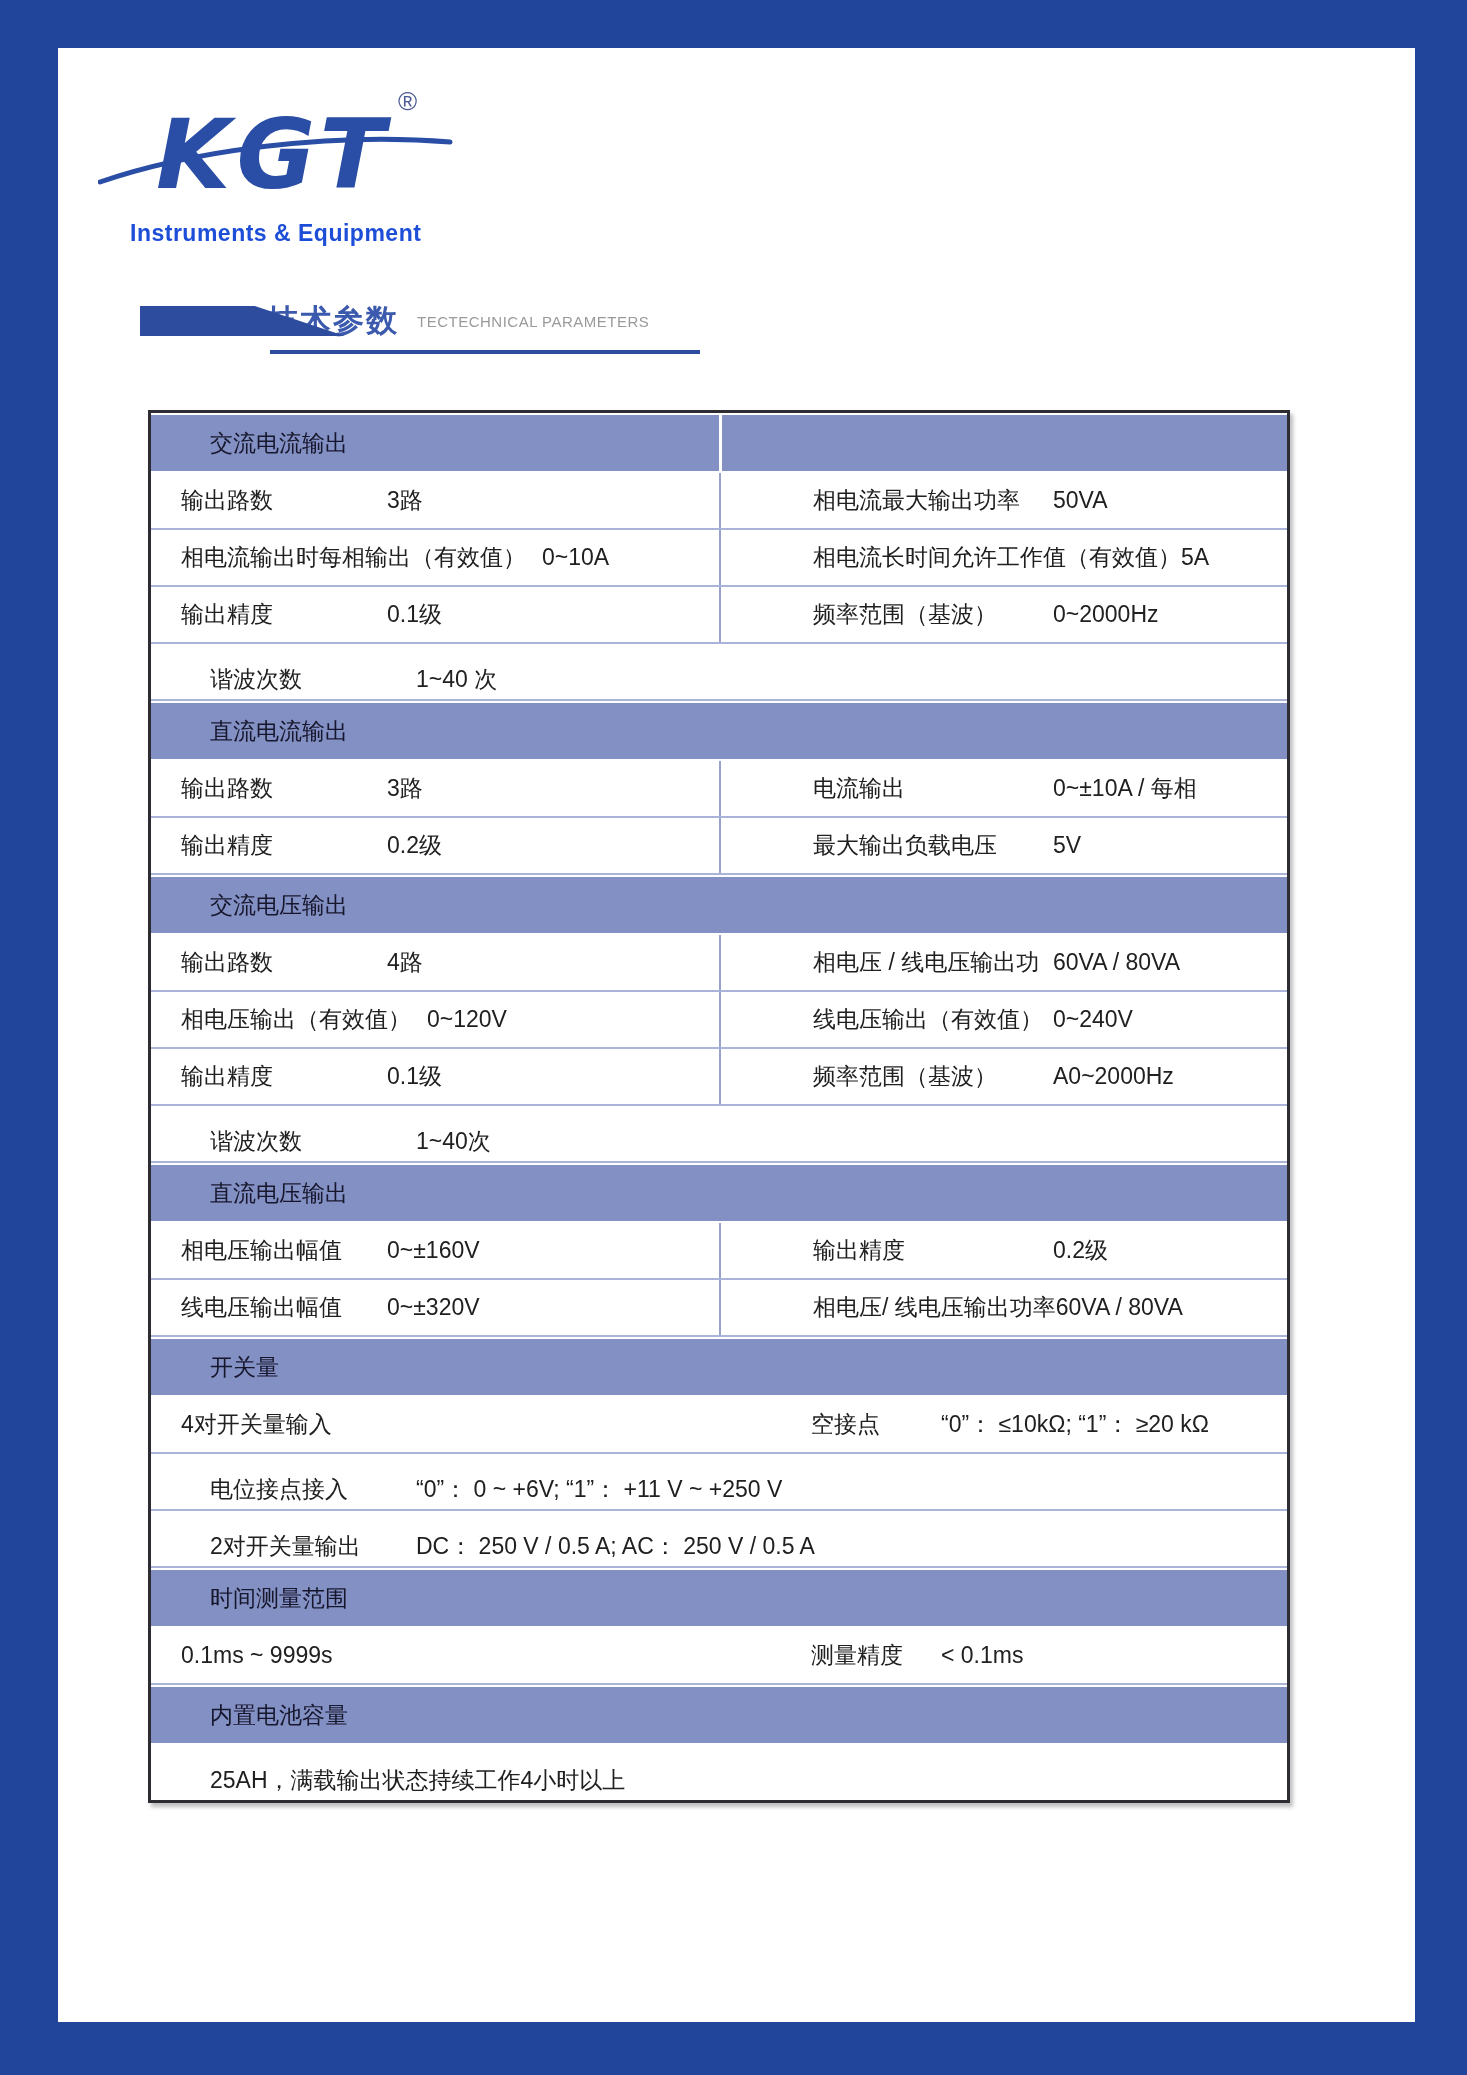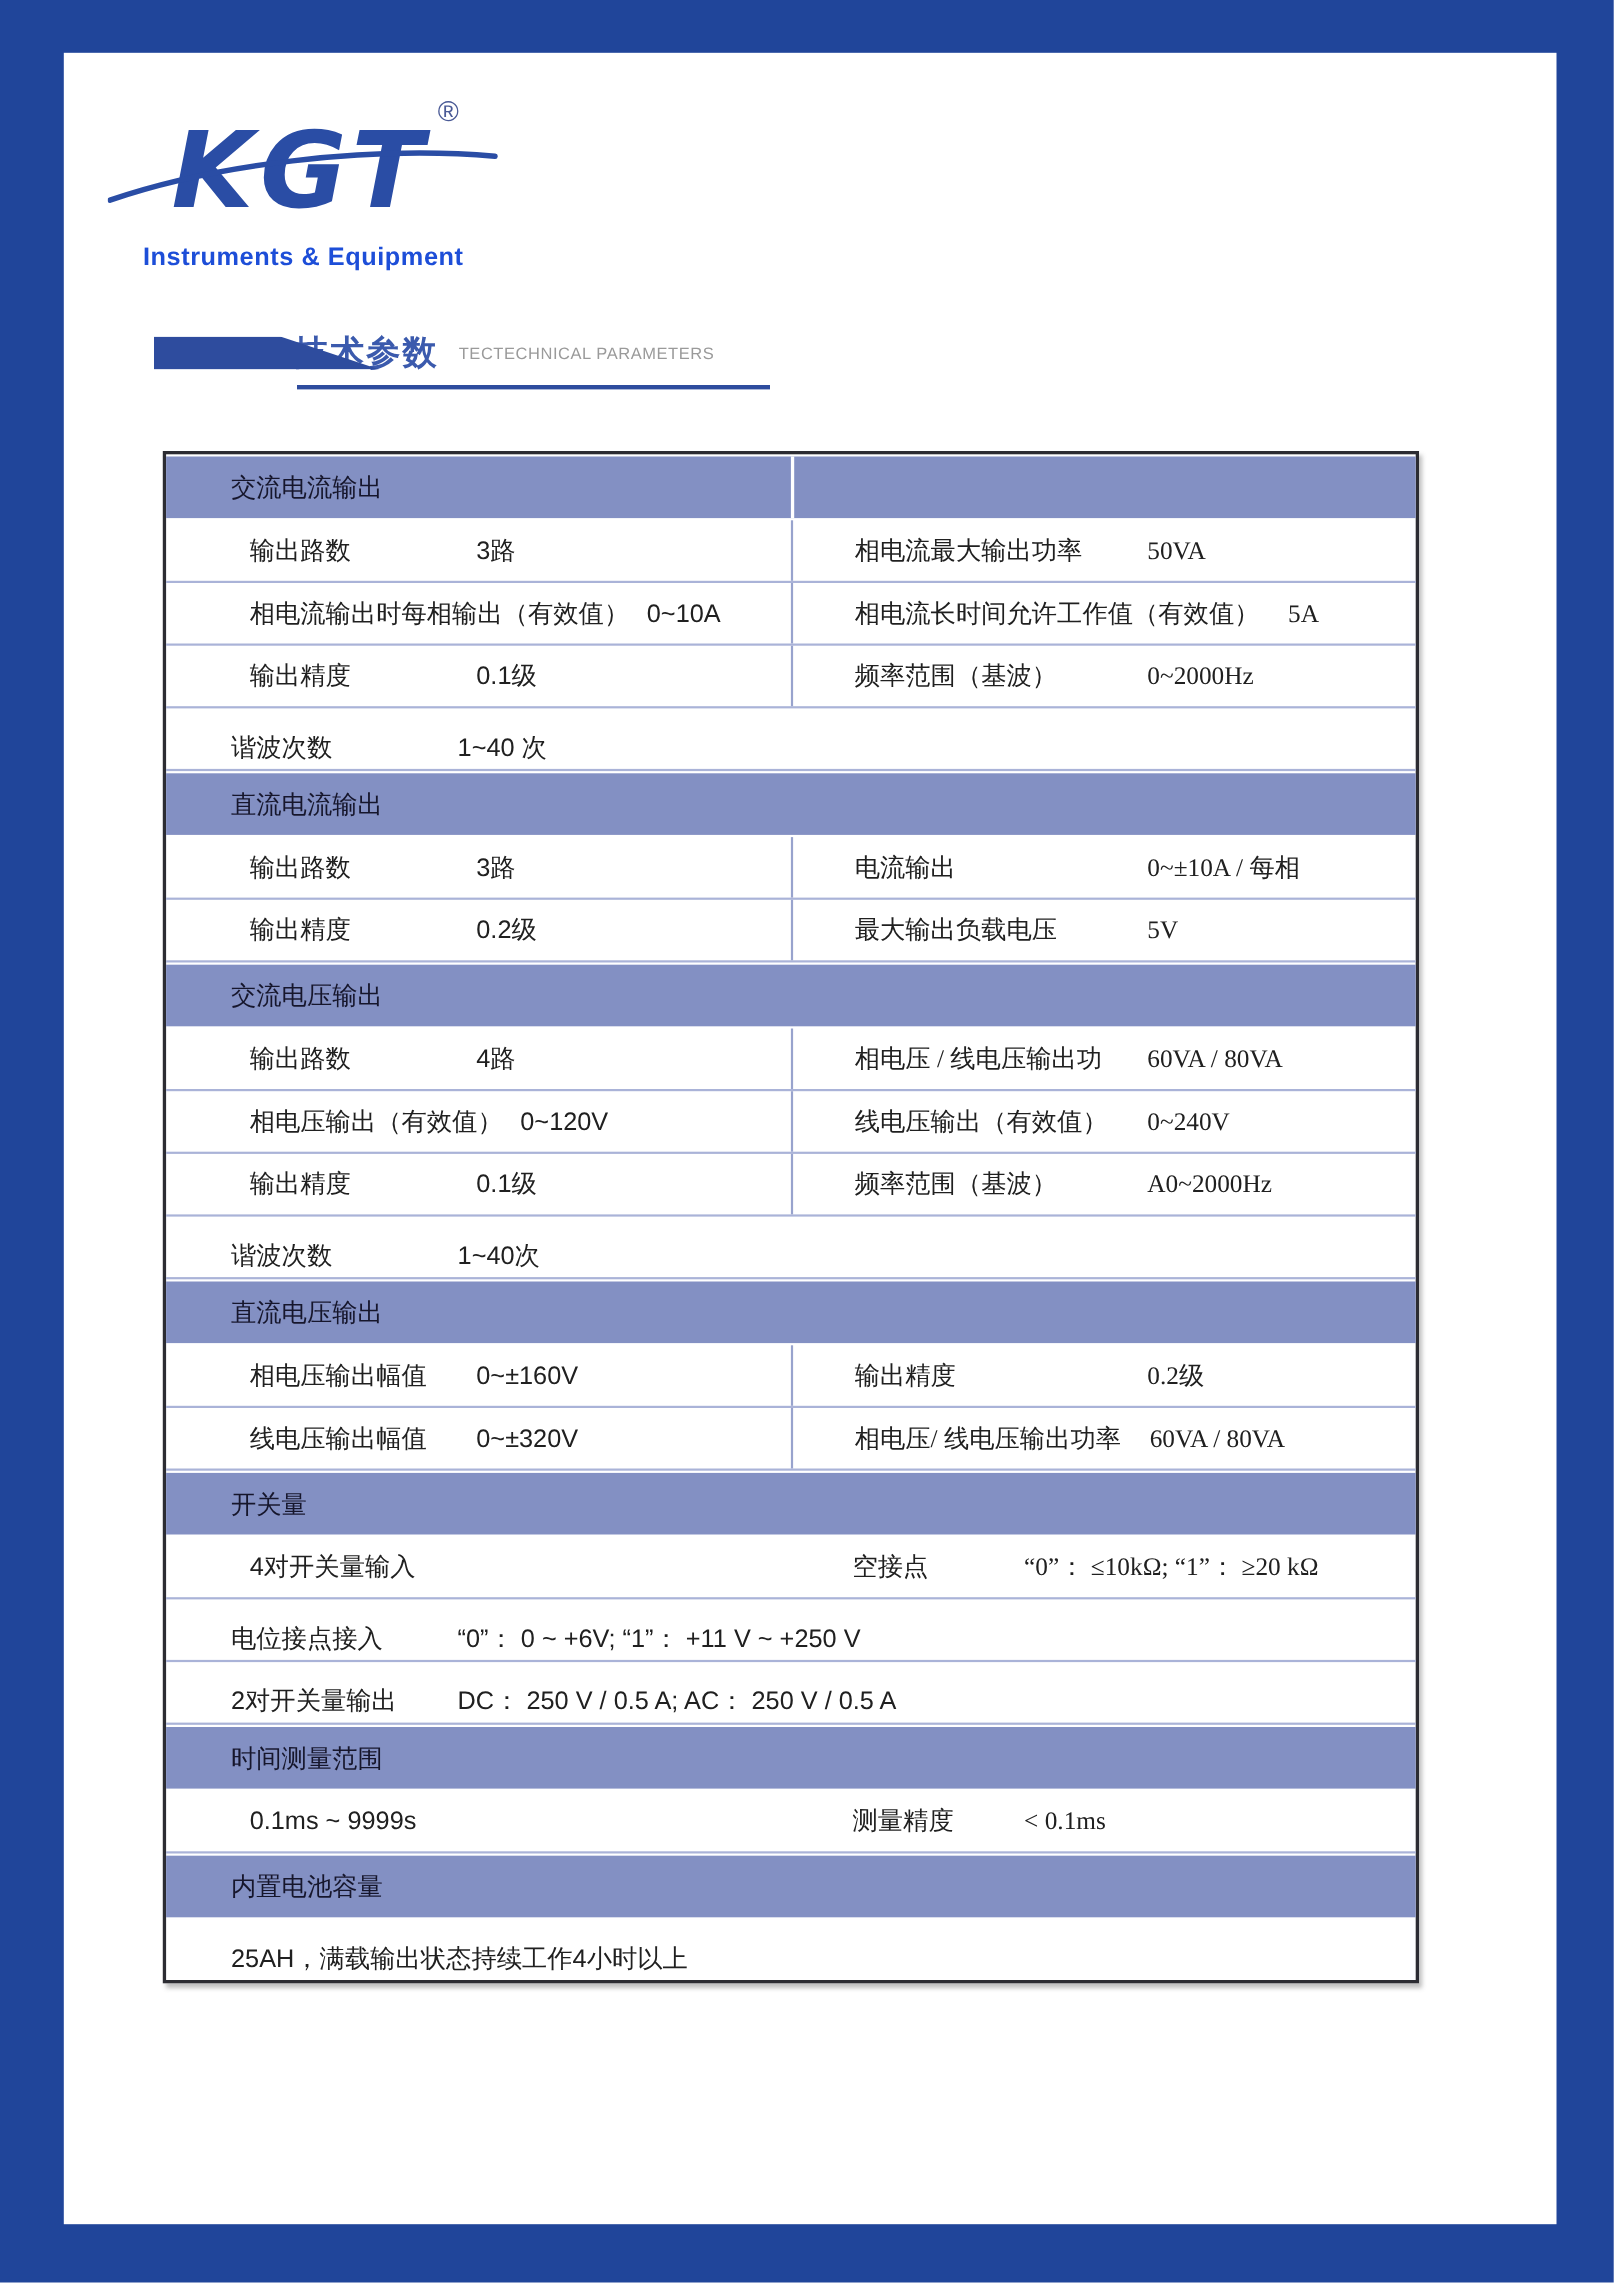--- a/index.html
+++ b/index.html
@@ -57,22 +57,22 @@
   .spec-row{
     height:55px;display:flex;align-items:stretch;
     border-bottom:2px solid #aab3d8;
     font-size:23px;color:#202020;
   }
   .spec-row:last-child{border-bottom:none;}
   .cell{
     display:flex;align-items:center;box-sizing:border-box;
     white-space:nowrap;overflow:hidden;
   }
-  .cell.left{flex:0 0 50%;padding-left:76px;column-gap:16px;}
-  .cell.right{flex:0 0 50%;padding-left:56px;column-gap:26px;font-family:Liberation Serif, serif;}
+  .cell.left{flex:0 0 50%;padding-left:30px;column-gap:16px;}
+  .cell.right{flex:0 0 50%;padding-left:92px;}
   .cell.full{flex:1 1 100%;padding-left:59px;column-gap:16px;margin-top:15px;}
   .cell.right.with-divider{border-left:2px solid #98a3cd;}
   .cell.left .lbl,.cell.full .lbl{min-width:190px;}
   .cell.right .lbl{min-width:240px;}
   .spec-row.compact .cell.right .lbl{min-width:130px;}
   .lbl,.val{display:inline-block;}
 </style>
 </head>
 <body>
 

